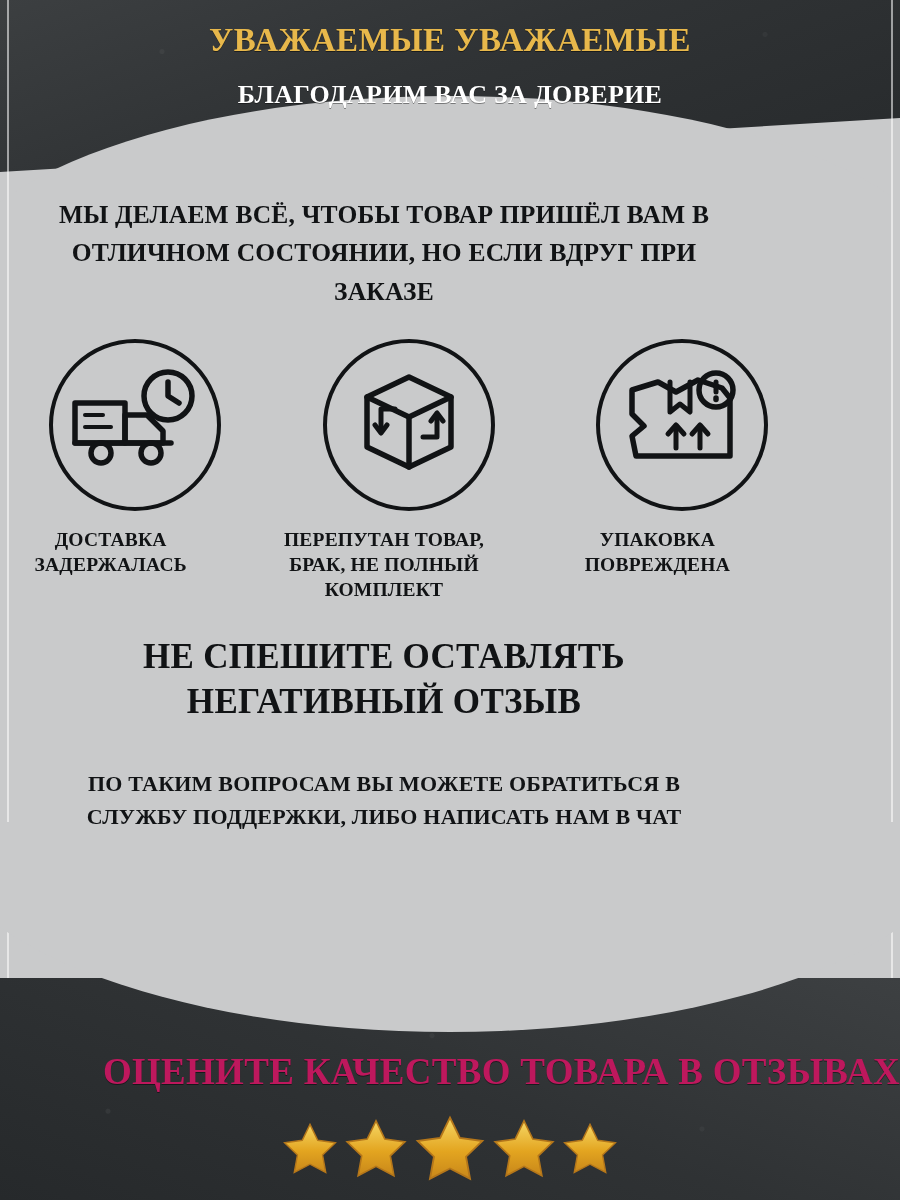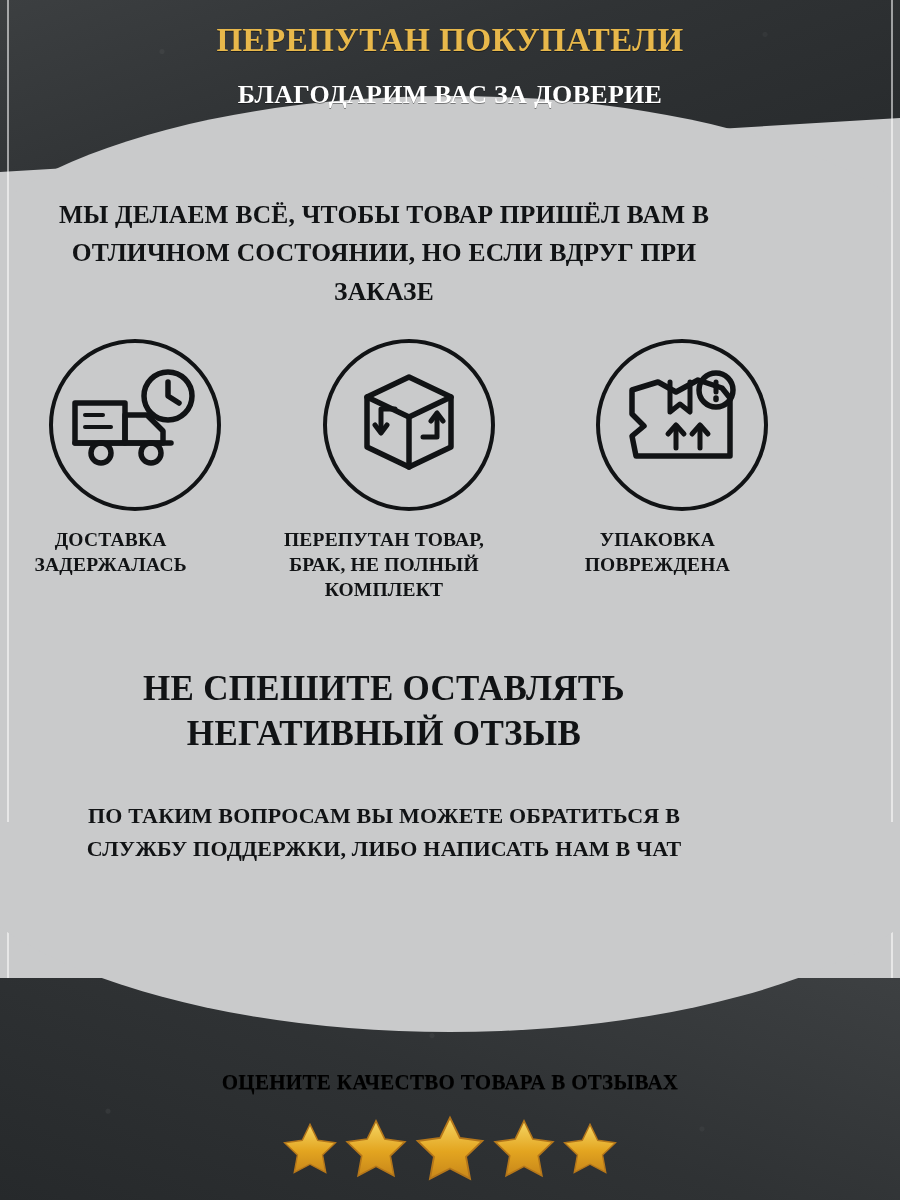--- a/index.html
+++ b/index.html
@@ -143,21 +143,21 @@
   }
   .icon-caption {
     margin-top: 16px;
     font-size: 19.5px;
     font-weight: bold;
     line-height: 1.3;
     letter-spacing: .2px;
   }
 
   .headline {
-    margin-top: 64px;
+    margin-top: 32px;
     font-size: 35px;
     font-weight: bold;
     line-height: 1.28;
     letter-spacing: .3px;
     padding: 0 88px;
   }
 
   .sub {
     margin-top: 44px;
     font-size: 22px;
@@ -169,26 +169,27 @@
 
   
   .footer {
     position: absolute;
     left: 0; bottom: 14px;
     width: 900px;
     text-align: center;
     z-index: 6;
   }
   .footer-title {
-    font-size: 21px;
+    font-size: 37px;
     font-weight: bold;
     line-height: 1.3;
     letter-spacing: .3px;
-    color: #000000;
+    color: #be185d;
     text-shadow: 0 1px 0 rgba(0,0,0,.45);
+    text-align: right;
   }
   .stars {
     margin-top: 16px;
     display: flex;
     justify-content: center;
     align-items: center;
     gap: 4px;
   }
   .star { display: block; }
   .s1 { width: 58px; height: 58px; }
@@ -208,21 +209,21 @@
 
 <div class="page">
 
   <div class="dark-top"></div>
   <div class="dark-top-curve"></div>
 
   <div class="side-line-l"></div>
   <div class="side-line-r"></div>
 
   <div class="header">
-    <div class="hdr-gold">ПЕРЕПУТАН ПОКУПАТЕЛИ</div>
+    <div class="hdr-gold">УВАЖАЕМЫЕ УВАЖАЕМЫЕ</div>
     <div class="hdr-white">БЛАГОДАРИМ ВАС ЗА ДОВЕРИЕ</div>
   </div>
 
   <div class="content">
 
     <div class="lead">МЫ ДЕЛАЕМ ВСЁ, ЧТОБЫ ТОВАР ПРИШЁЛ ВАМ В ОТЛИЧНОМ СОСТОЯНИИ, НО ЕСЛИ ВДРУГ ПРИ ЗАКАЗЕ</div>
 
     <div class="icons-row">
 
       <div class="icon-col">

